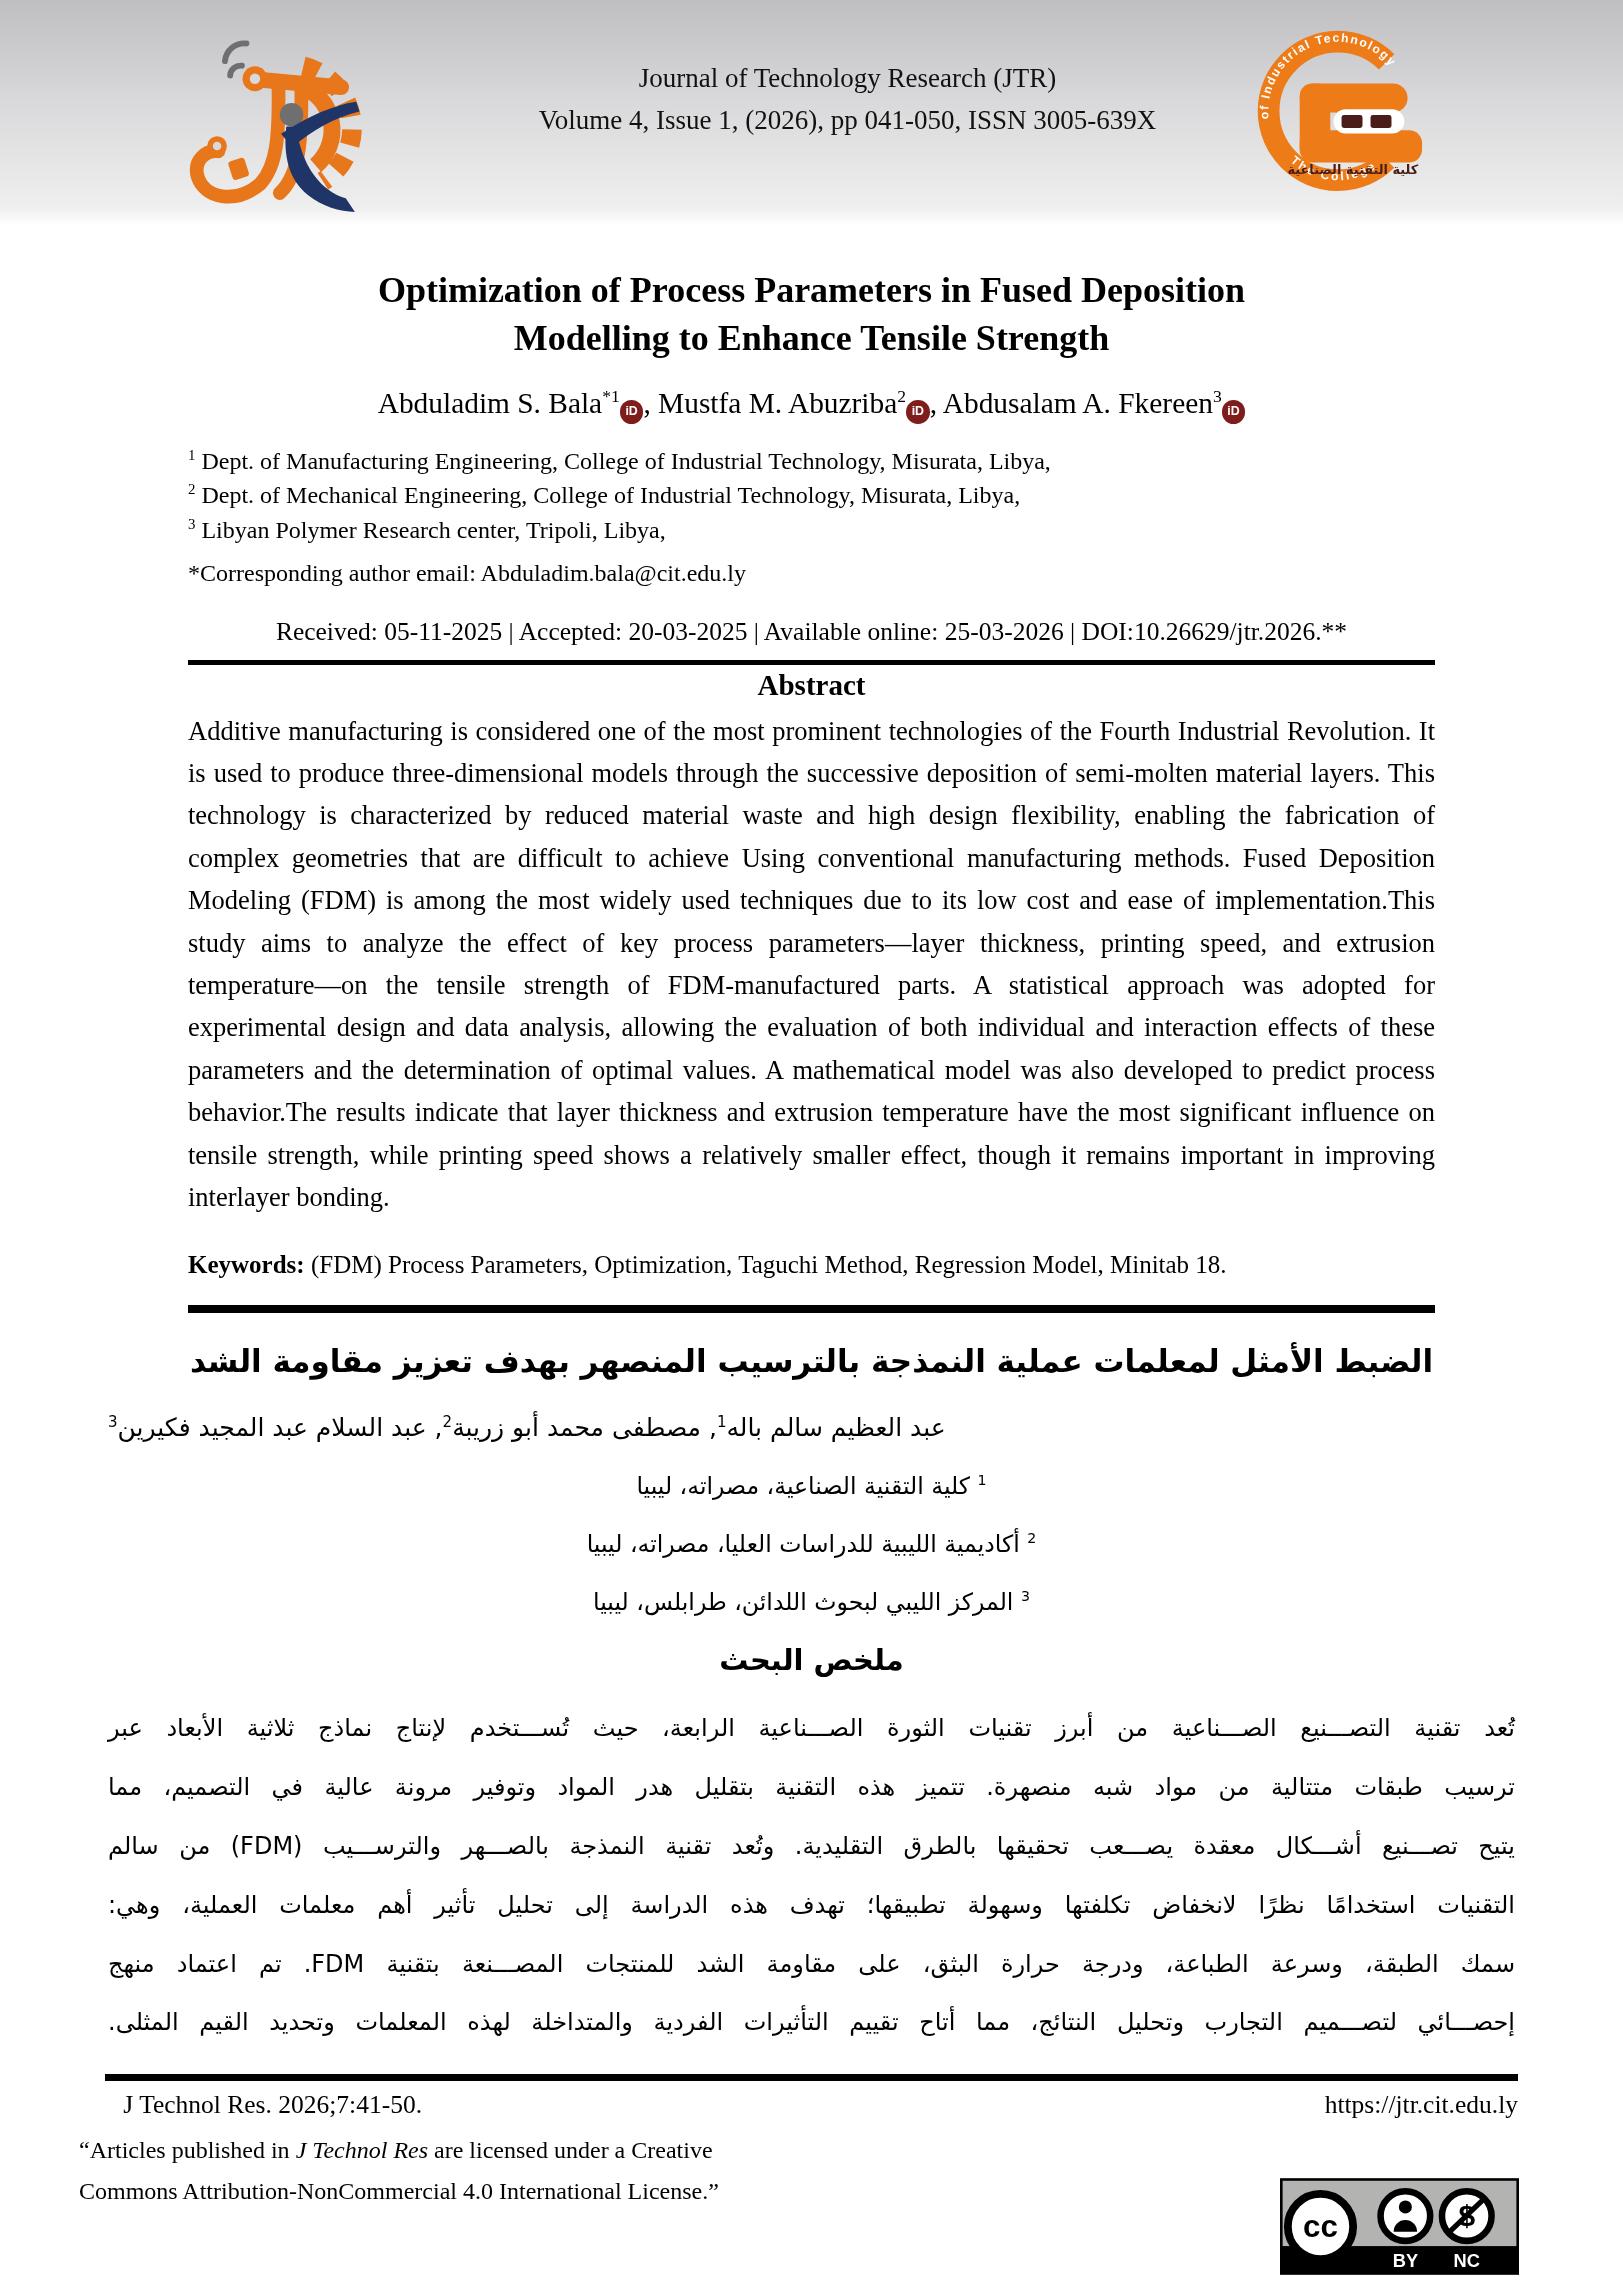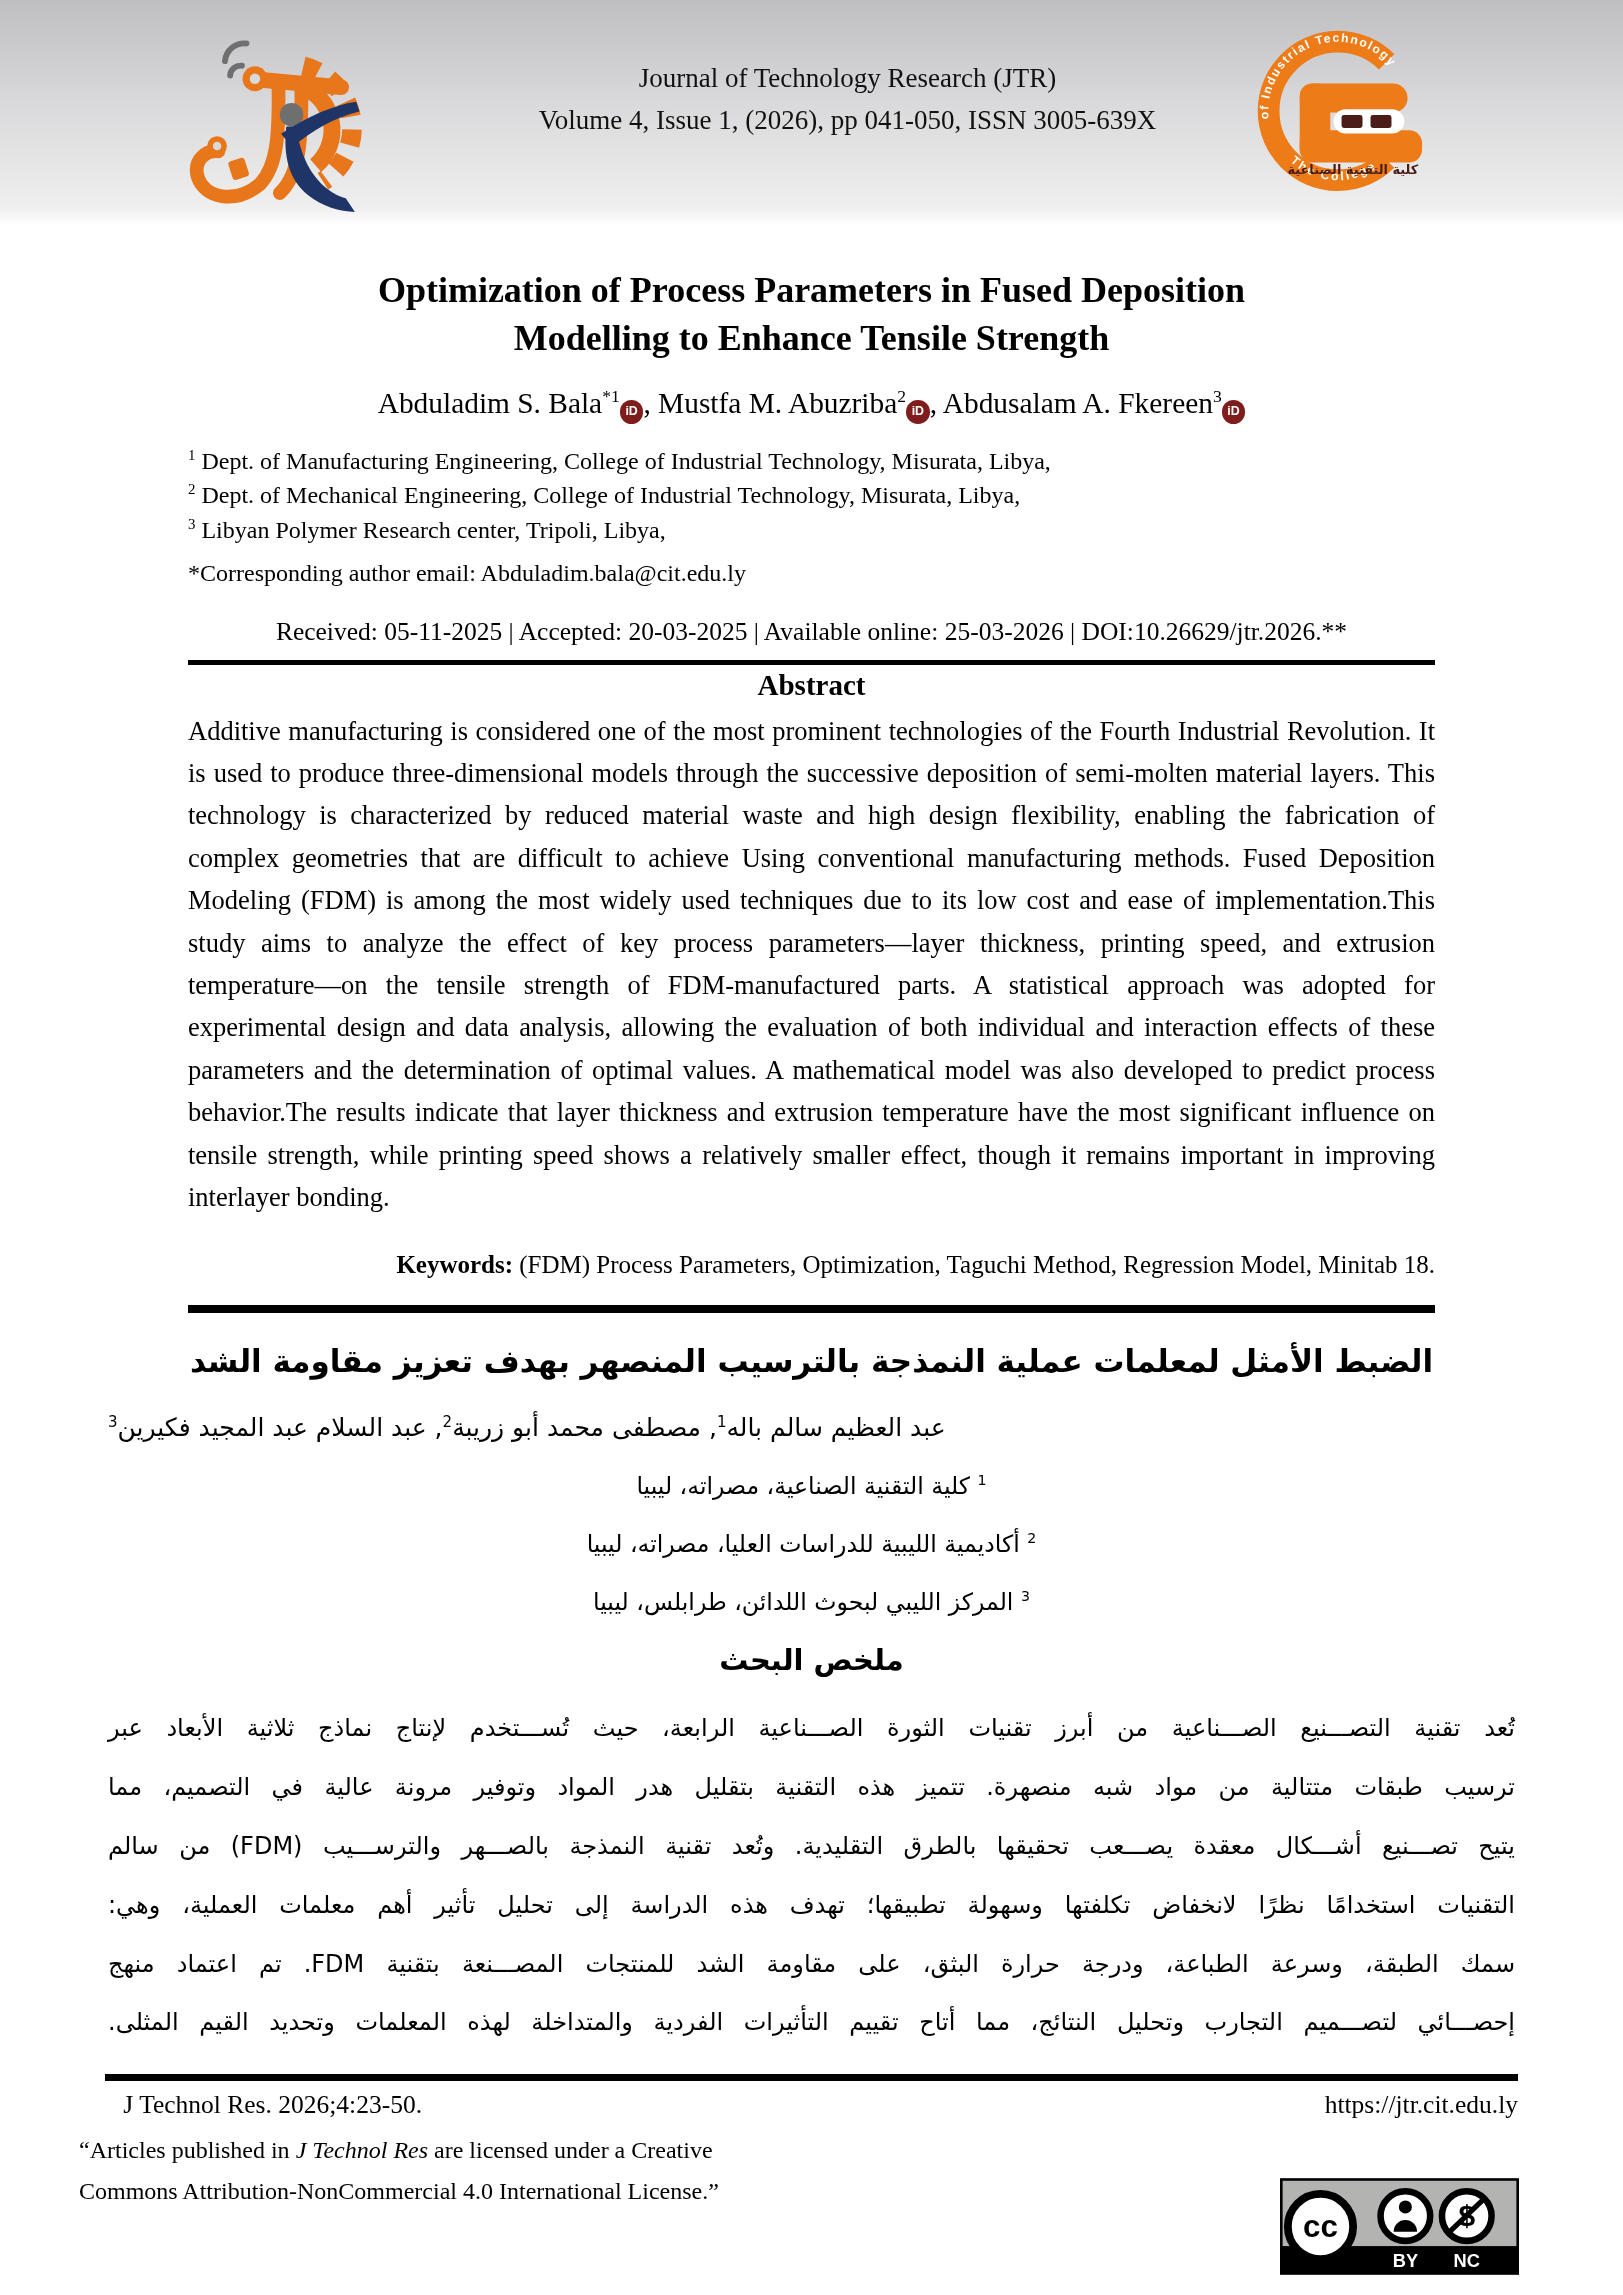--- a/index.html
+++ b/index.html
@@ -28,21 +28,21 @@
     vertical-align:baseline; position:relative; top:2px; }
   .affiliations { margin-top:22px; font-size:24px; line-height:1.45; }
   .affiliations sup { font-size:62%; vertical-align:super; }
   .email { margin-top:11.8px; font-size:24px; }
   .dates { margin-top:30px; text-align:center; font-size:25.5px; }
   .rule { background:#000; margin:0 auto; }
   .rule1 { width:1247px; height:5.2px;  margin-top:13px; }
   .rule2 { width:1247px; height:7.2px; margin-top:26px; }
   .abs-head { margin-top:3.9px; text-align:center; font-weight:bold; font-size:29px; }
   .abs-text { margin-top:7.9px; font-size:26.5px; line-height:1.6; text-align:justify; }
-  .keywords { margin-top:33px; font-size:25px;text-align:right; }
+  .keywords { margin-top:33px; font-size:25px; }
   .keywords b { font-weight:bold; }
   
   .ar { direction:rtl; font-family:"DejaVu Sans",sans-serif; }
   .content-ar { position:relative; width:1407px; margin:0 auto; }
   .ar-title { margin-top:30px; text-align:center; font-weight:bold; font-size:31px; white-space:nowrap; }
   .ar-authors { margin-top:34px; text-align:left; font-size:25px; white-space:nowrap; }
   .ar-authors sup { font-size:60%; vertical-align:super; }
   .ar-aff { margin-top:30px; text-align:center; font-size:23.6px; }
   .ar-aff sup { font-size:60%; vertical-align:super; }
   .ar-head { margin-top:27.5px; text-align:center; font-weight:bold; font-size:29px; }
@@ -183,21 +183,21 @@
       <div class="ar-line">يتيح تصـــنيع أشـــكال معقدة يصـــعب تحقيقها بالطرق التقليدية. وتُعد تقنية النمذجة بالصـــهر والترســـيب (FDM) من سالم</div>
       <div class="ar-line">التقنيات استخدامًا نظرًا لانخفاض تكلفتها وسهولة تطبيقها؛ تهدف هذه الدراسة إلى تحليل تأثير أهم معلمات العملية، وهي:</div>
       <div class="ar-line">سمك الطبقة، وسرعة الطباعة، ودرجة حرارة البثق، على مقاومة الشد للمنتجات المصـــنعة بتقنية FDM. تم اعتماد منهج</div>
       <div class="ar-line">إحصـــائي لتصـــميم التجارب وتحليل النتائج، مما أتاح تقييم التأثيرات الفردية والمتداخلة لهذه المعلمات وتحديد القيم المثلى.</div>
     </div>
   </div>
 
   <div class="rule rule3"></div>
 
   <div class="footer-row">
-    <span class="left">J Technol Res. 2026;4:23-50.</span>
+    <span class="left">J Technol Res. 2026;7:41-50.</span>
     <span class="right">https://jtr.cit.edu.ly</span>
   </div>
 
   <div class="license">
     <span>“Articles published in </span><i>J Technol Res</i><span> are licensed under a Creative Commons Attribution-NonCommercial 4.0 International License.”</span>
   </div>
 
   <div class="cc-badge">
     <svg width="239" height="97" viewBox="0 0 183 74">
       <rect x="1" y="1" width="181" height="72" fill="#b3b3b1" stroke="#000" stroke-width="2"></rect>

